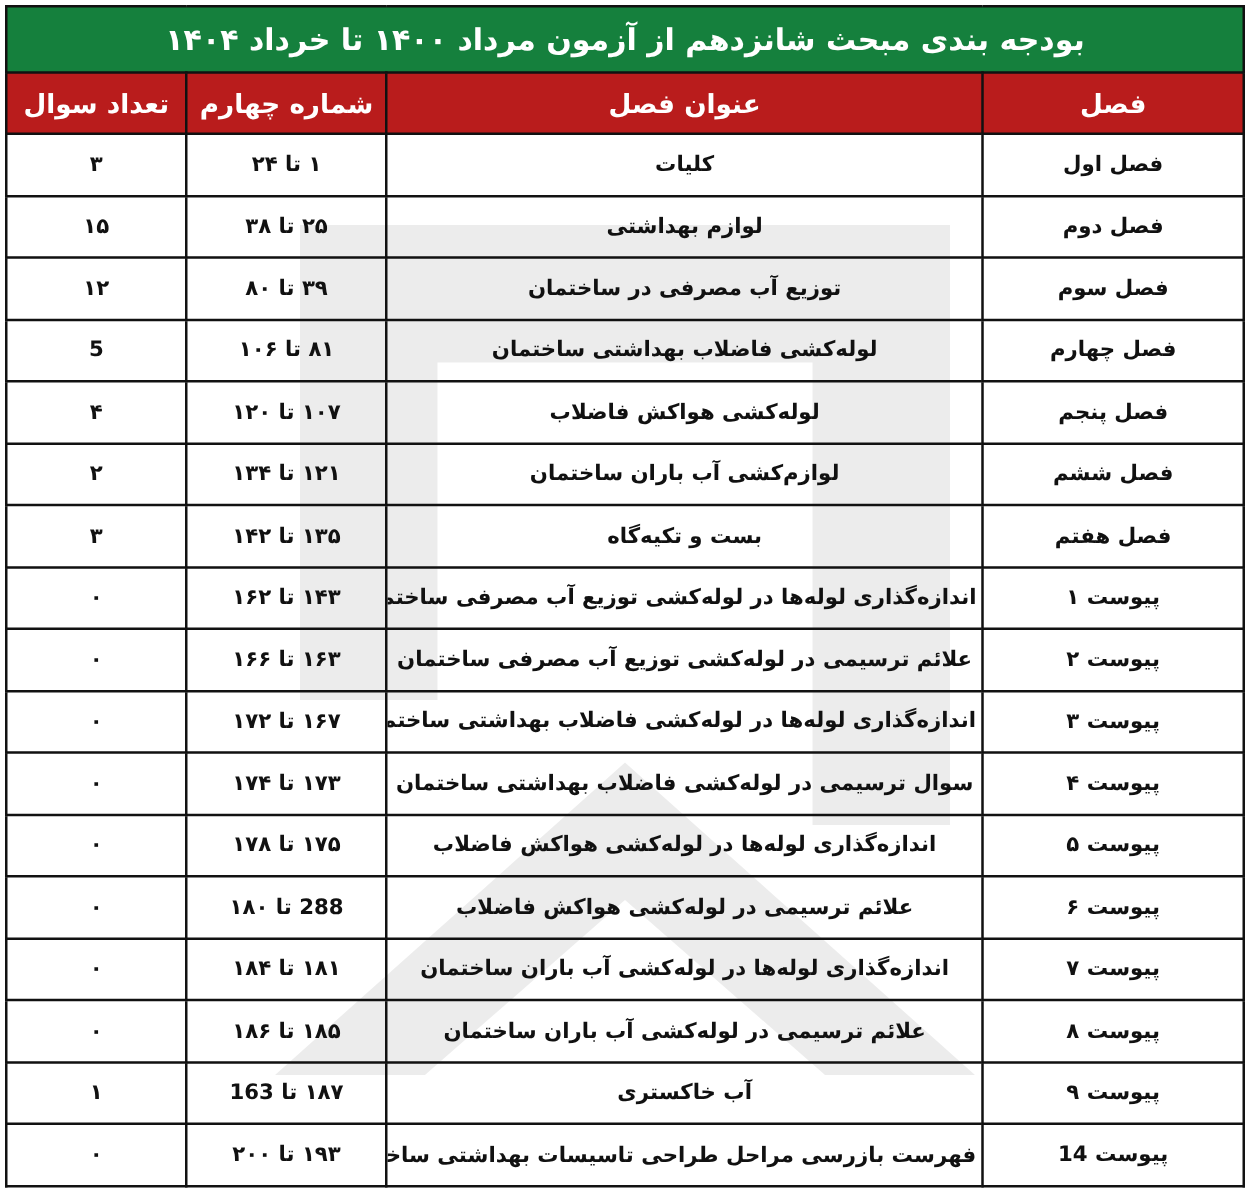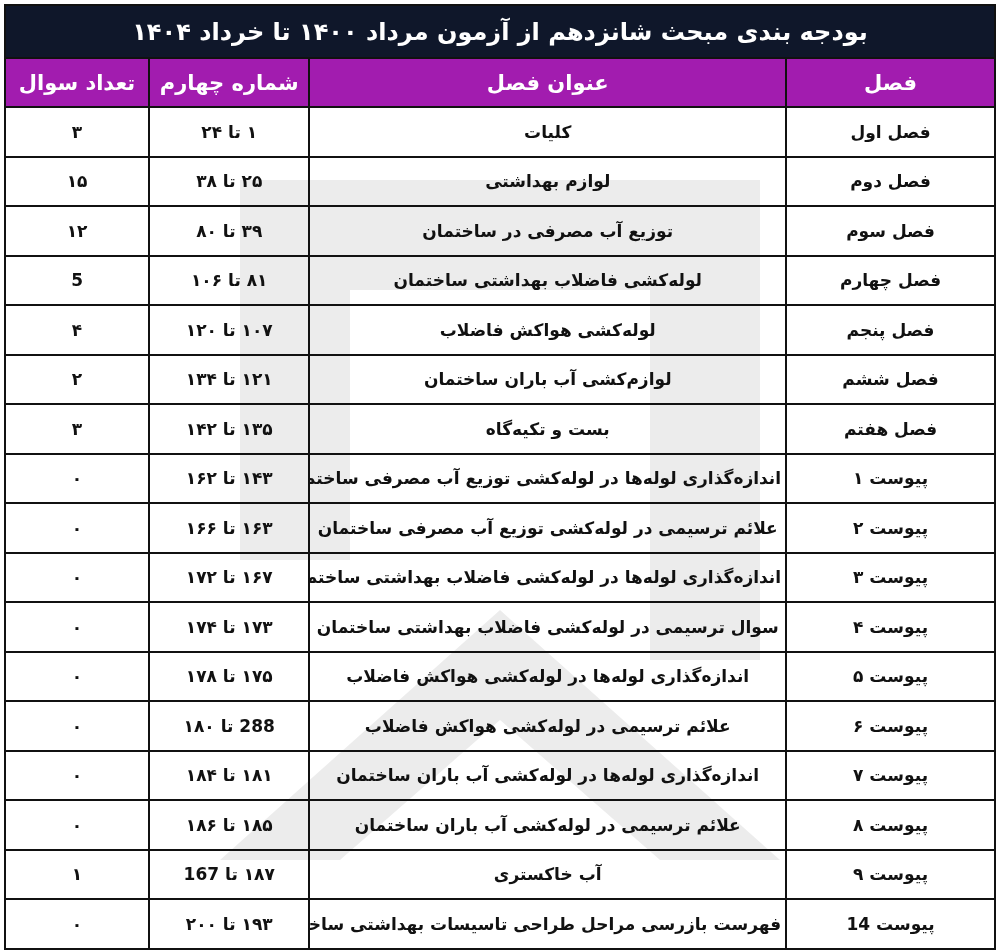--- a/index.html
+++ b/index.html
@@ -1,22 +1,22 @@
 <!DOCTYPE html>
 <html><head>
 <meta charset="utf-8">
 <style>
   html, body { margin: 0; padding: 0; background: #ffffff; }
   body { width: 1000px; height: 951px; position: relative; overflow: hidden;
          font-family: "DejaVu Sans", sans-serif; }
   .wm { position: absolute; left: 180px; top: 140px; width: 640px; height: 760px; pointer-events: none; opacity: 0.07; }
   table.budget { position: absolute; left: 4px; top: 4px; width: 992px; border-collapse: collapse; direction: rtl; table-layout: fixed; }
   table.budget td, table.budget th { border: 2.5px solid #111; text-align: center; vertical-align: middle; padding: 0 4px; font-weight: bold; }
-  .title-row th { background: #0f172a; color: #ffffff; height: 51px; font-size: 24px; }
-  .head-row th { background: #a21caf; color: #ffffff; height: 47px; font-size: 21px; }
+  .title-row th { background: #15803d; color: #ffffff; height: 51px; font-size: 24px; }
+  .head-row th { background: #b91c1c; color: #ffffff; height: 47px; font-size: 21px; }
   .data-row td { height: 47.5px; font-size: 17px; color: #111; background: transparent; white-space: nowrap; overflow: hidden; }
   .c-ch { width: 206px; }
   .c-title { width: 470px; }
   .c-pages { width: 158px; }
   .c-count { width: 142px; }
 </style>
 </head>
 <body>
 
 <svg class="wm" viewBox="0 0 640 760">
@@ -129,21 +129,21 @@
       </tr>
     <tr class="data-row">
         <td>پیوست ۸</td>
         <td>علائم ترسیمی در لوله‌کشی آب باران ساختمان</td>
         <td>۱۸۵ تا ۱۸۶</td>
         <td>۰</td>
       </tr>
     <tr class="data-row">
         <td>پیوست ۹</td>
         <td>آب خاکستری</td>
-        <td>۱۸۷ تا 167</td>
+        <td>۱۸۷ تا 163</td>
         <td>۱</td>
       </tr>
     <tr class="data-row">
         <td>پیوست 14</td>
         <td>فهرست بازرسی مراحل طراحی تاسیسات بهداشتی ساختمان</td>
         <td>۱۹۳ تا ۲۰۰</td>
         <td>۰</td>
       </tr>
   </tbody>
 </table>

